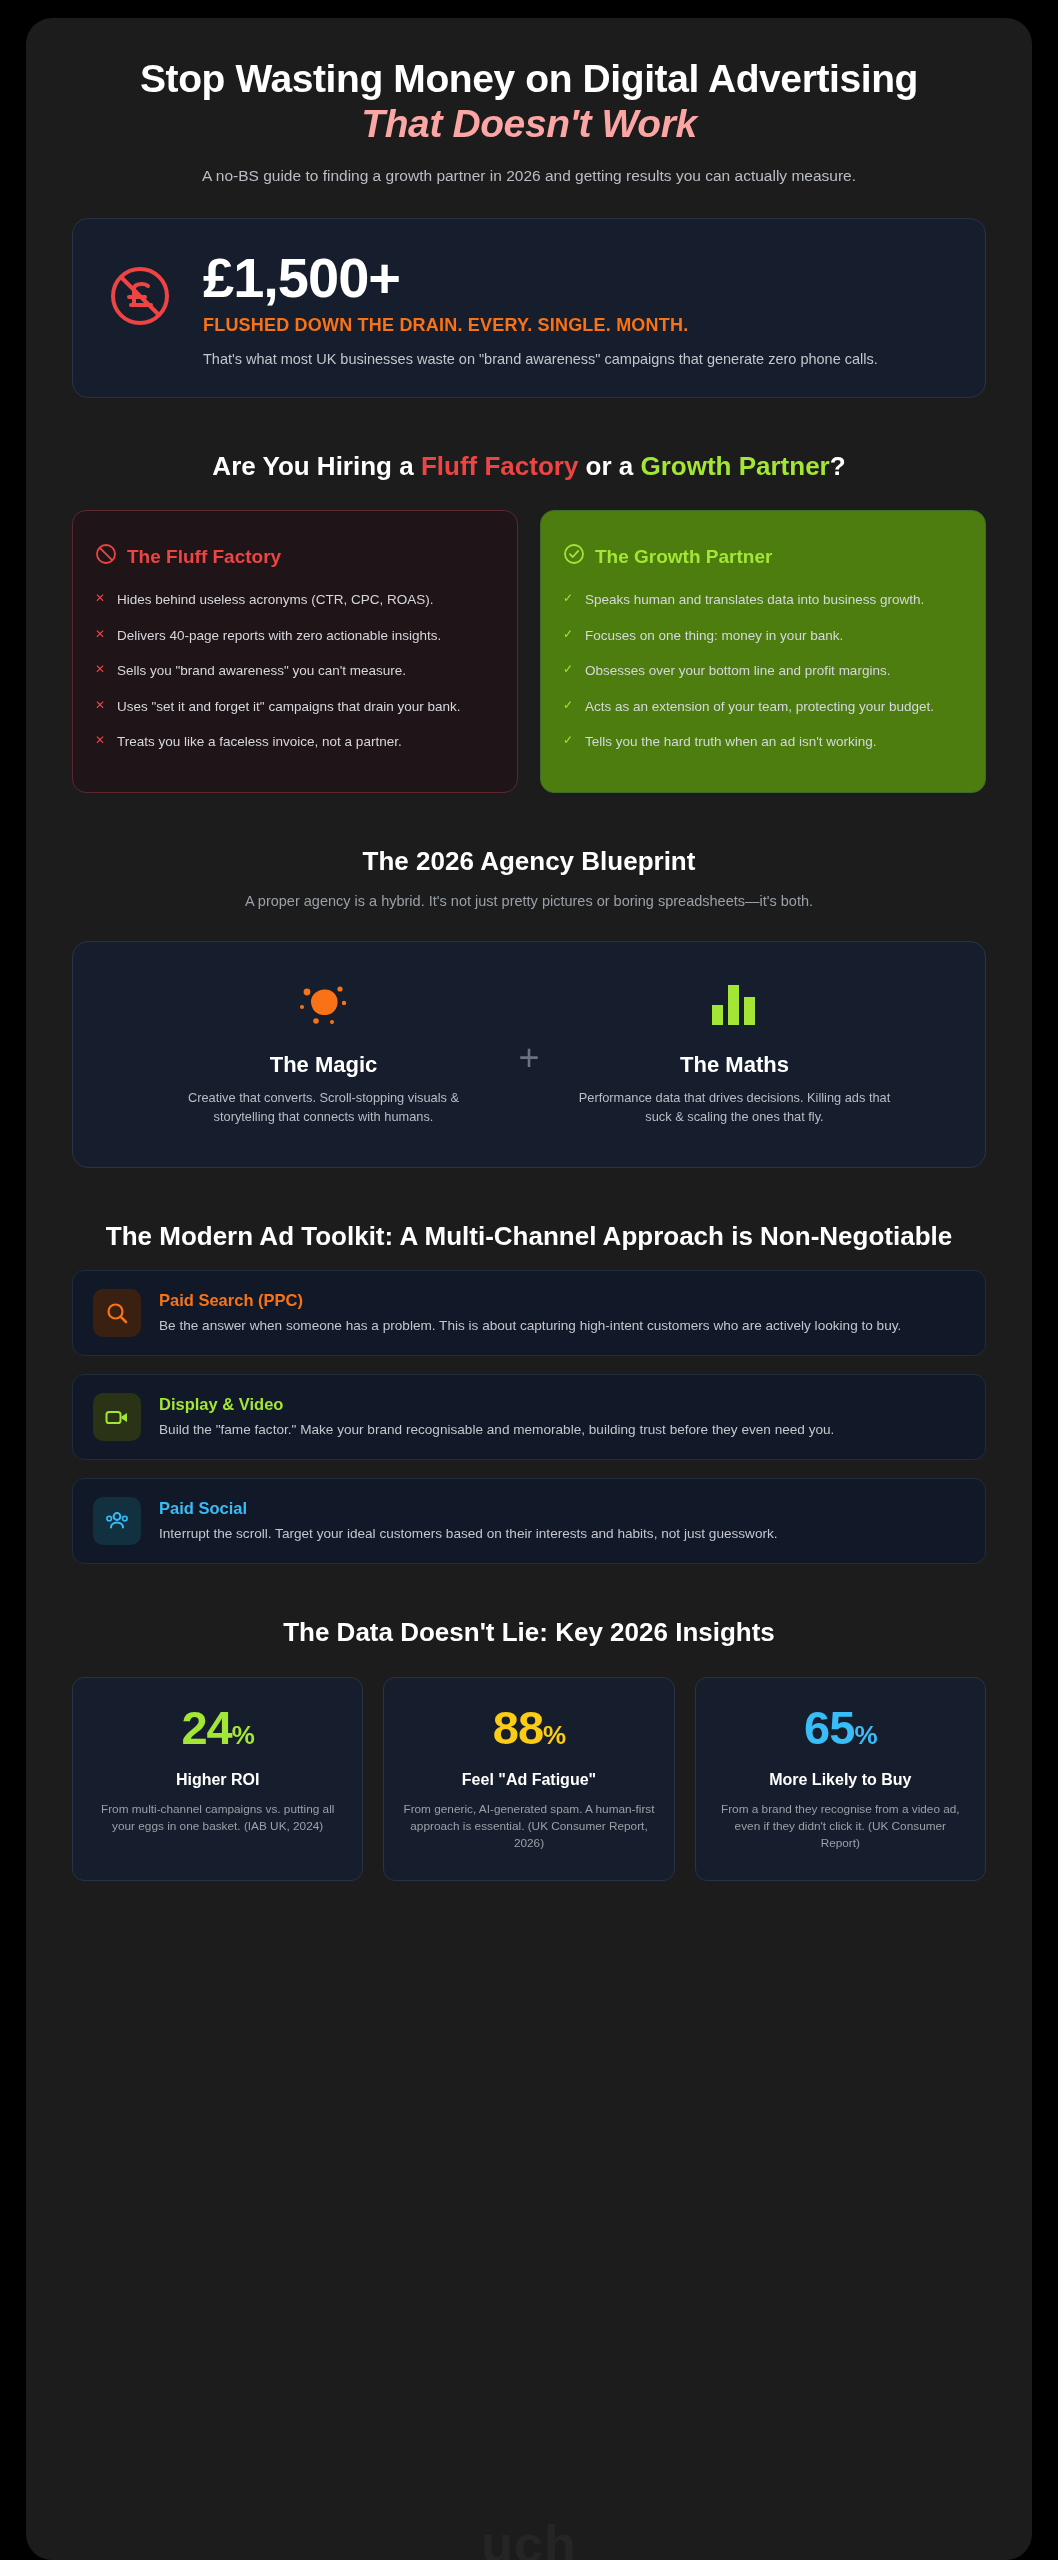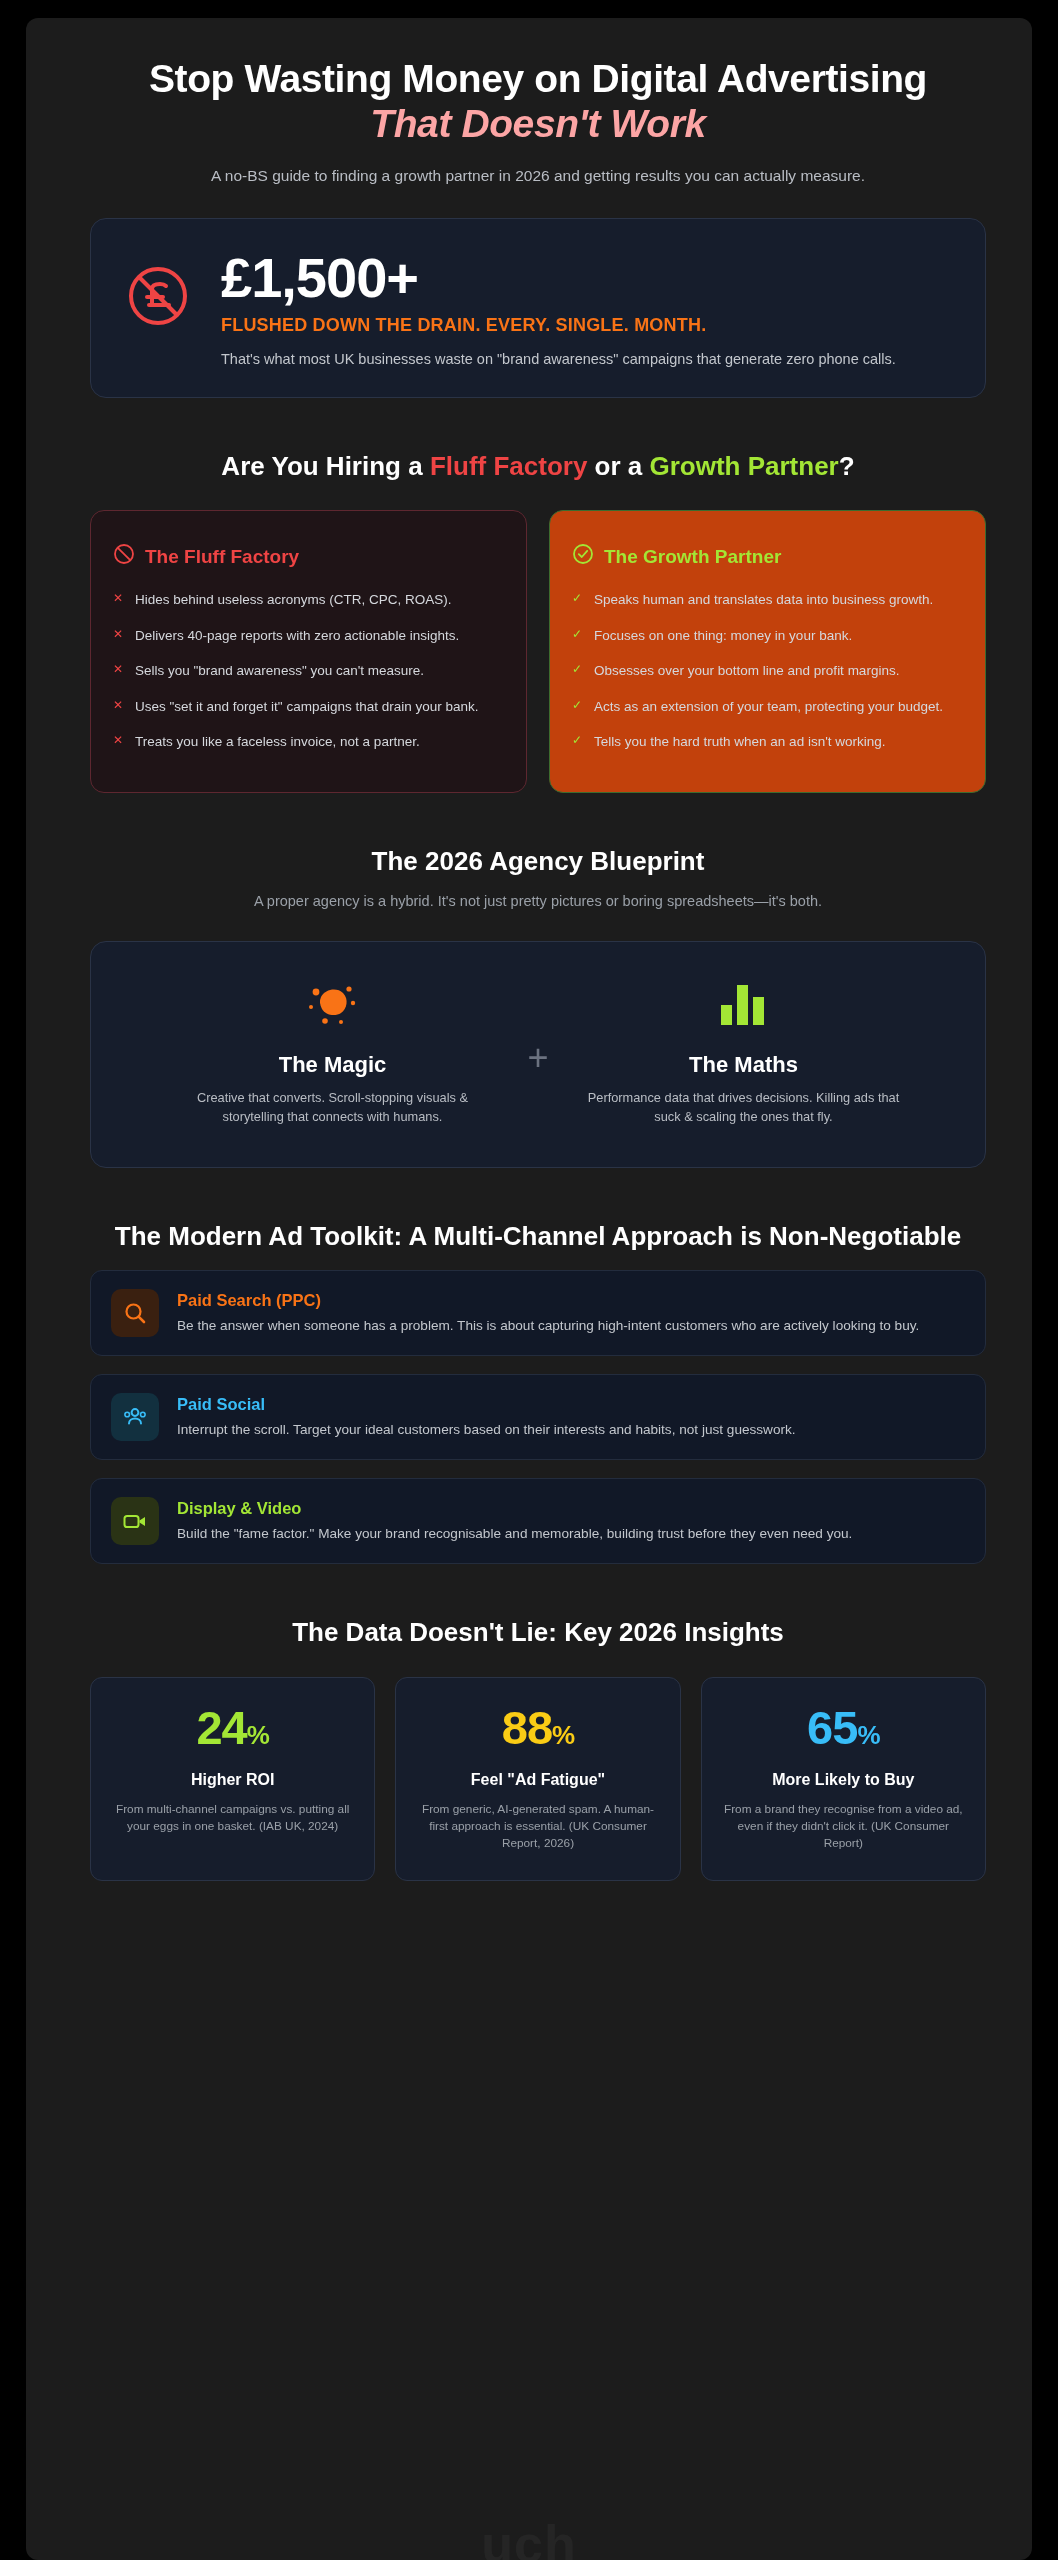--- a/index.html
+++ b/index.html
@@ -11,22 +11,22 @@
     width: 1058px;
     min-height: 2560px;
     background: #000;
     display: flex;
     justify-content: center;
     padding: 18px 0 0 0;
   }
   .card {
     width: 1006px;
     background: #1c1c1c;
-    border-radius: 12px;
-    padding: 38px 46px 70px 64px;
+    border-radius: 26px;
+    padding: 38px 46px 70px 46px;
     position: relative;
     overflow: hidden;
   }
 
   
   .hero-title {
     color: #ffffff;
     font-size: 39px;
     line-height: 1.16;
     font-weight: bold;
@@ -116,21 +116,21 @@
   .comp-col {
     flex: 1;
     border-radius: 14px;
     padding: 22px 22px 24px 22px;
   }
   .comp-bad {
     background: #1f1417;
     border: 1px solid #5e2730;
   }
   .comp-good {
-    background: #c2410c;
+    background: #4d7c0f;
     border: 1px solid #3c6b2e;
   }
   .comp-title {
     display: flex; align-items: center; gap: 10px;
     font-size: 19px; font-weight: bold;
     margin-bottom: 20px;
     margin-top: 10px;
   }
   .comp-bad .comp-title { color: #ef4444; }
   .comp-good .comp-title { color: #a3e635; }
@@ -399,47 +399,47 @@
           <line x1="16.6" y1="16.6" x2="22" y2="22" stroke="#f97316" stroke-width="2.6" stroke-linecap="round"></line>
         </svg>
       </div>
       <div class="tool-body">
         <div class="tool-title" style="color:#f97316">Paid Search (PPC)</div>
         <div class="tool-desc">Be the answer when someone has a problem. This is about capturing high-intent customers who are actively looking to buy.</div>
       </div>
     </div>
 
     <div class="tool-row">
+      <div class="tool-icon" style="background:#2a3315">
+        <svg width="28" height="26" viewBox="0 0 28 26" fill="none">
+          <rect x="3.5" y="8" width="14" height="11" rx="2.6" stroke="#a3e635" stroke-width="2"></rect>
+          <path d="M18.5 12.5 L24 9 L24 18 L18.5 14.5 Z" fill="#a3e635"></path>
+        </svg>
+      </div>
+      <div class="tool-body">
+        <div class="tool-title" style="color:#a3e635">Display &amp; Video</div>
+        <div class="tool-desc">Build the "fame factor." Make your brand recognisable and memorable, building trust before they even need you.</div>
+      </div>
+    </div>
+
+    <div class="tool-row">
       <div class="tool-icon" style="background:#12303f">
         <svg width="26" height="26" viewBox="0 0 26 26" fill="none">
           <circle cx="13" cy="8.5" r="3.4" stroke="#38bdf8" stroke-width="2"></circle>
           <path d="M7 19.5 C7 16.2 9.8 14.4 13 14.4 C16.2 14.4 19 16.2 19 19.5" stroke="#38bdf8" stroke-width="2" fill="none" stroke-linecap="round"></path>
           <circle cx="5.2" cy="10.5" r="2.3" stroke="#38bdf8" stroke-width="1.6"></circle>
           <circle cx="20.8" cy="10.5" r="2.3" stroke="#38bdf8" stroke-width="1.6"></circle>
         </svg>
       </div>
       <div class="tool-body">
         <div class="tool-title" style="color:#38bdf8">Paid Social</div>
         <div class="tool-desc">Interrupt the scroll. Target your ideal customers based on their interests and habits, not just guesswork.</div>
       </div>
     </div>
 
-    <div class="tool-row">
-      <div class="tool-icon" style="background:#2a3315">
-        <svg width="28" height="26" viewBox="0 0 28 26" fill="none">
-          <rect x="3.5" y="8" width="14" height="11" rx="2.6" stroke="#a3e635" stroke-width="2"></rect>
-          <path d="M18.5 12.5 L24 9 L24 18 L18.5 14.5 Z" fill="#a3e635"></path>
-        </svg>
-      </div>
-      <div class="tool-body">
-        <div class="tool-title" style="color:#a3e635">Display &amp; Video</div>
-        <div class="tool-desc">Build the "fame factor." Make your brand recognisable and memorable, building trust before they even need you.</div>
-      </div>
-    </div>
-
     <h2 class="sec-head">The Data Doesn't Lie: Key 2026 Insights</h2>
 
     <div class="stats">
       <div class="stat">
         <div class="stat-num" style="color:#a3e635"><span>24</span><span class="pct">%</span></div>
         <div class="stat-label">Higher ROI</div>
         <div class="stat-note">From multi-channel campaigns vs. putting all your eggs in one basket. (IAB UK, 2024)</div>
       </div>
       <div class="stat">
         <div class="stat-num" style="color:#facc15"><span>88</span><span class="pct">%</span></div>

